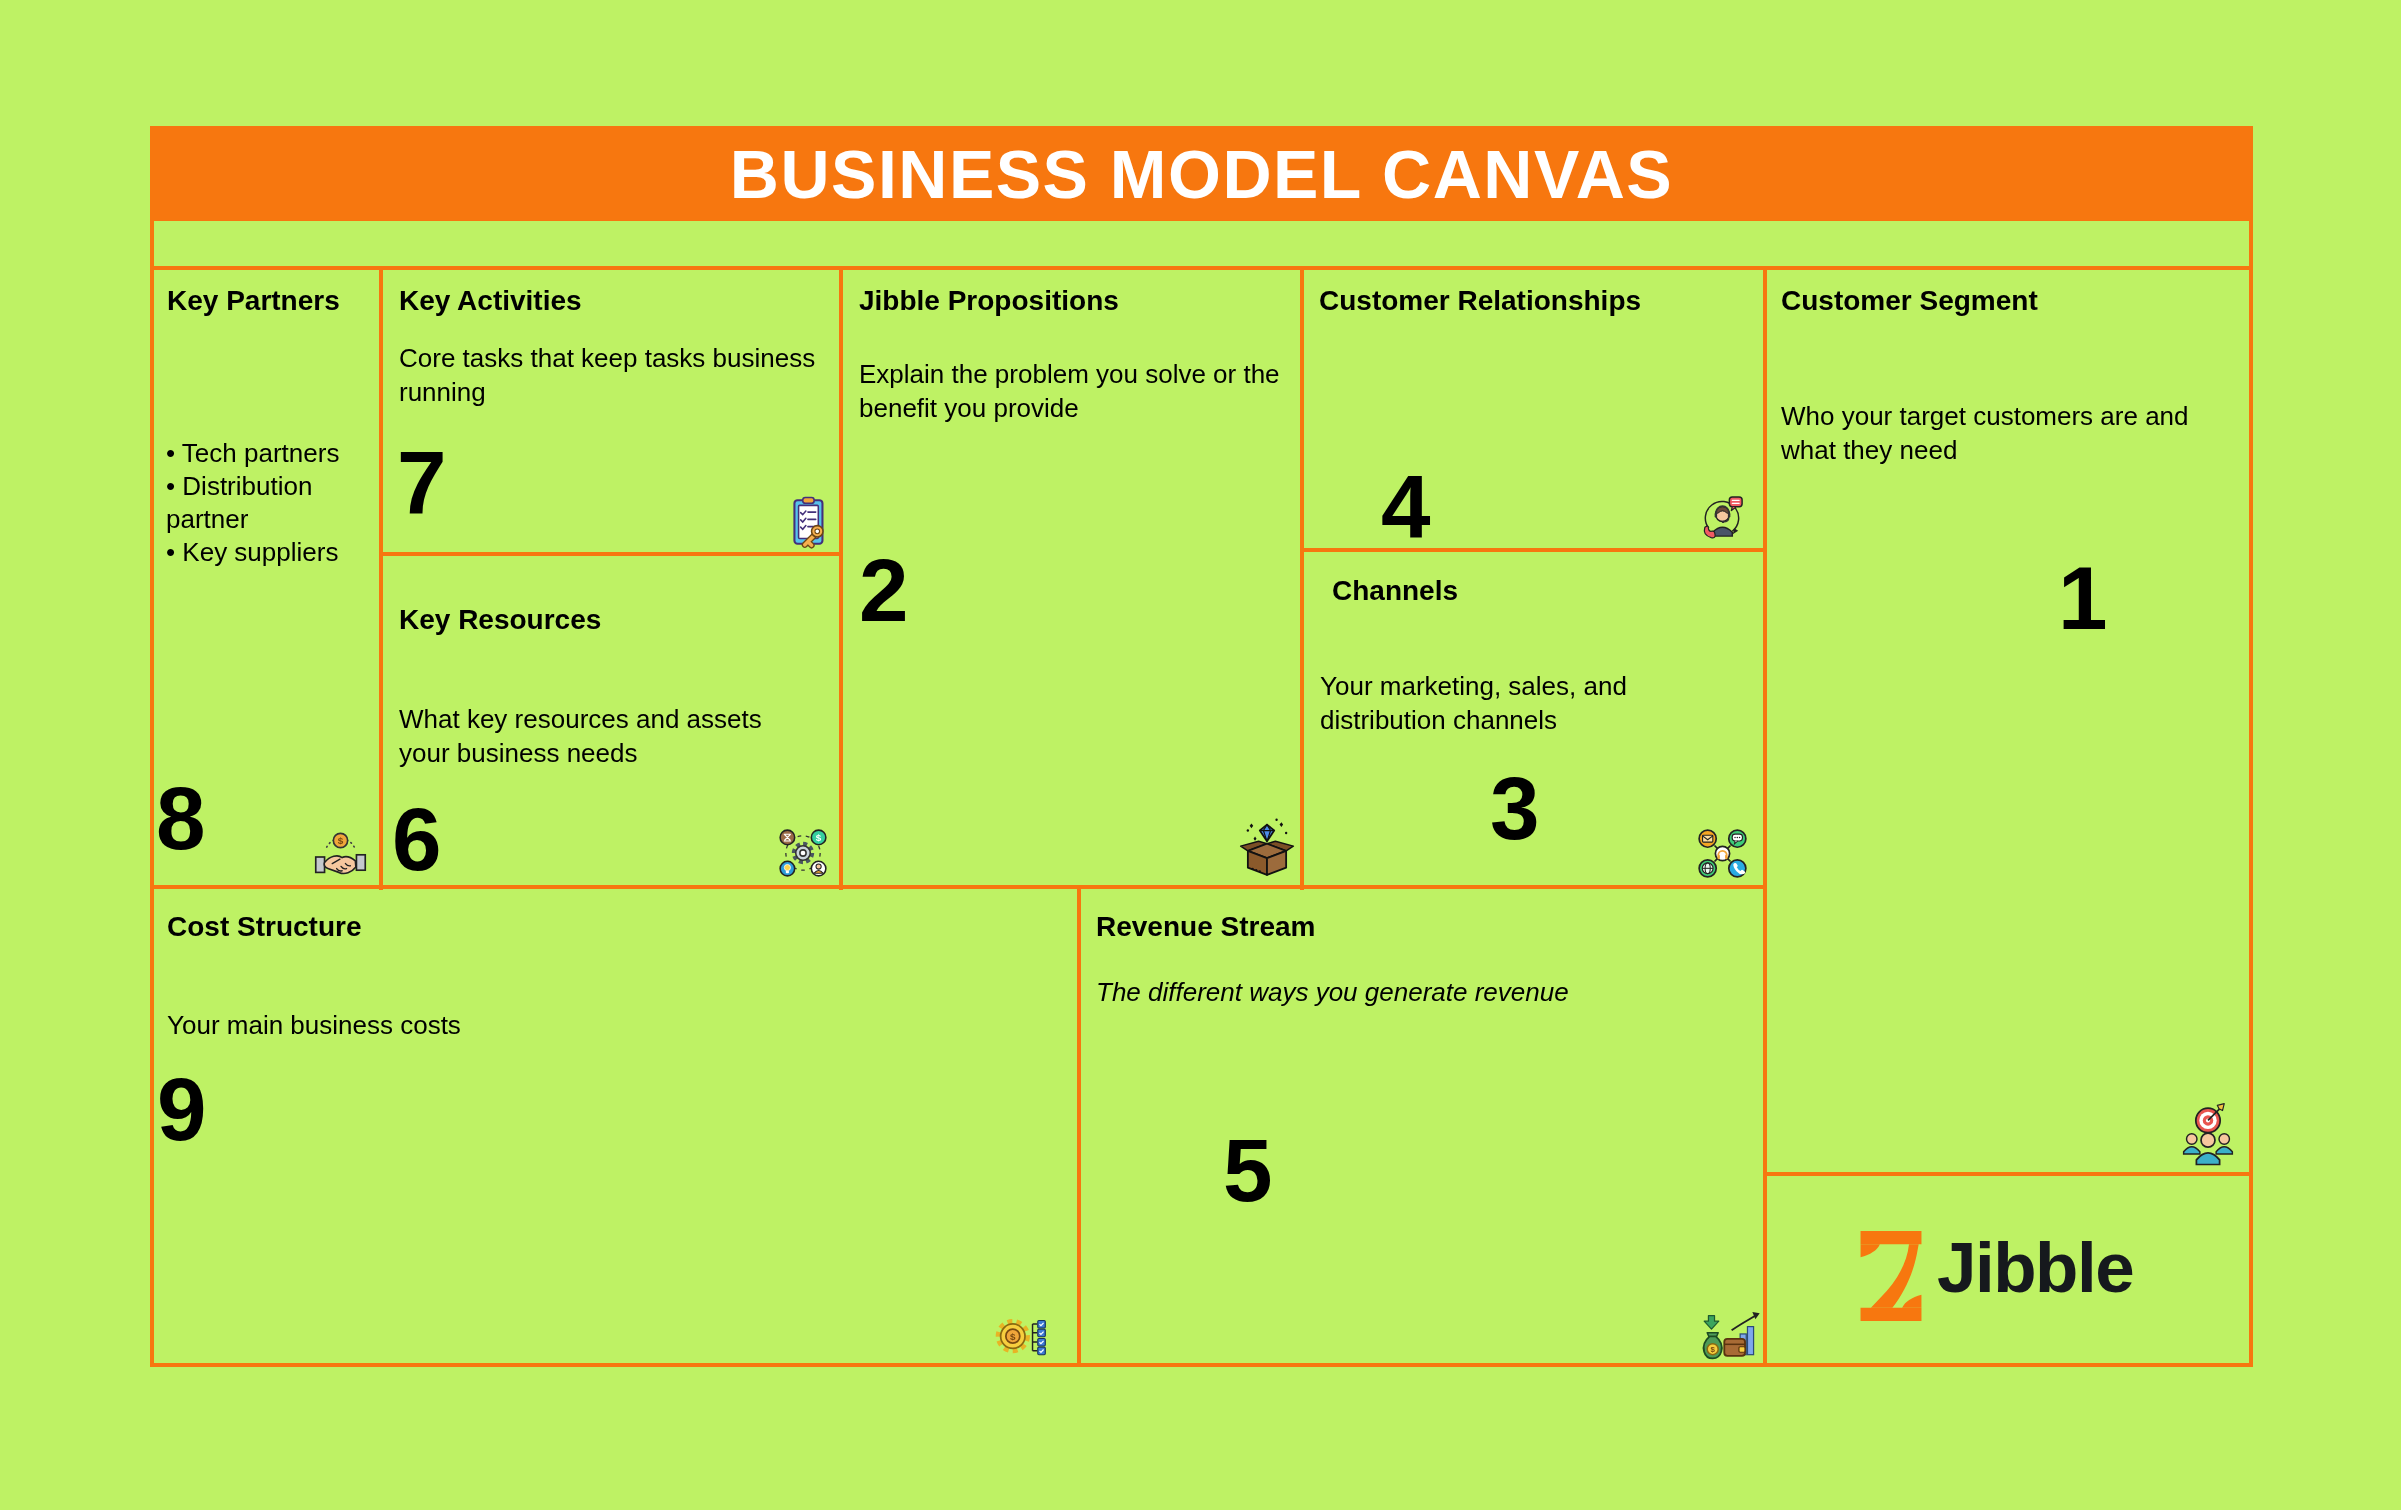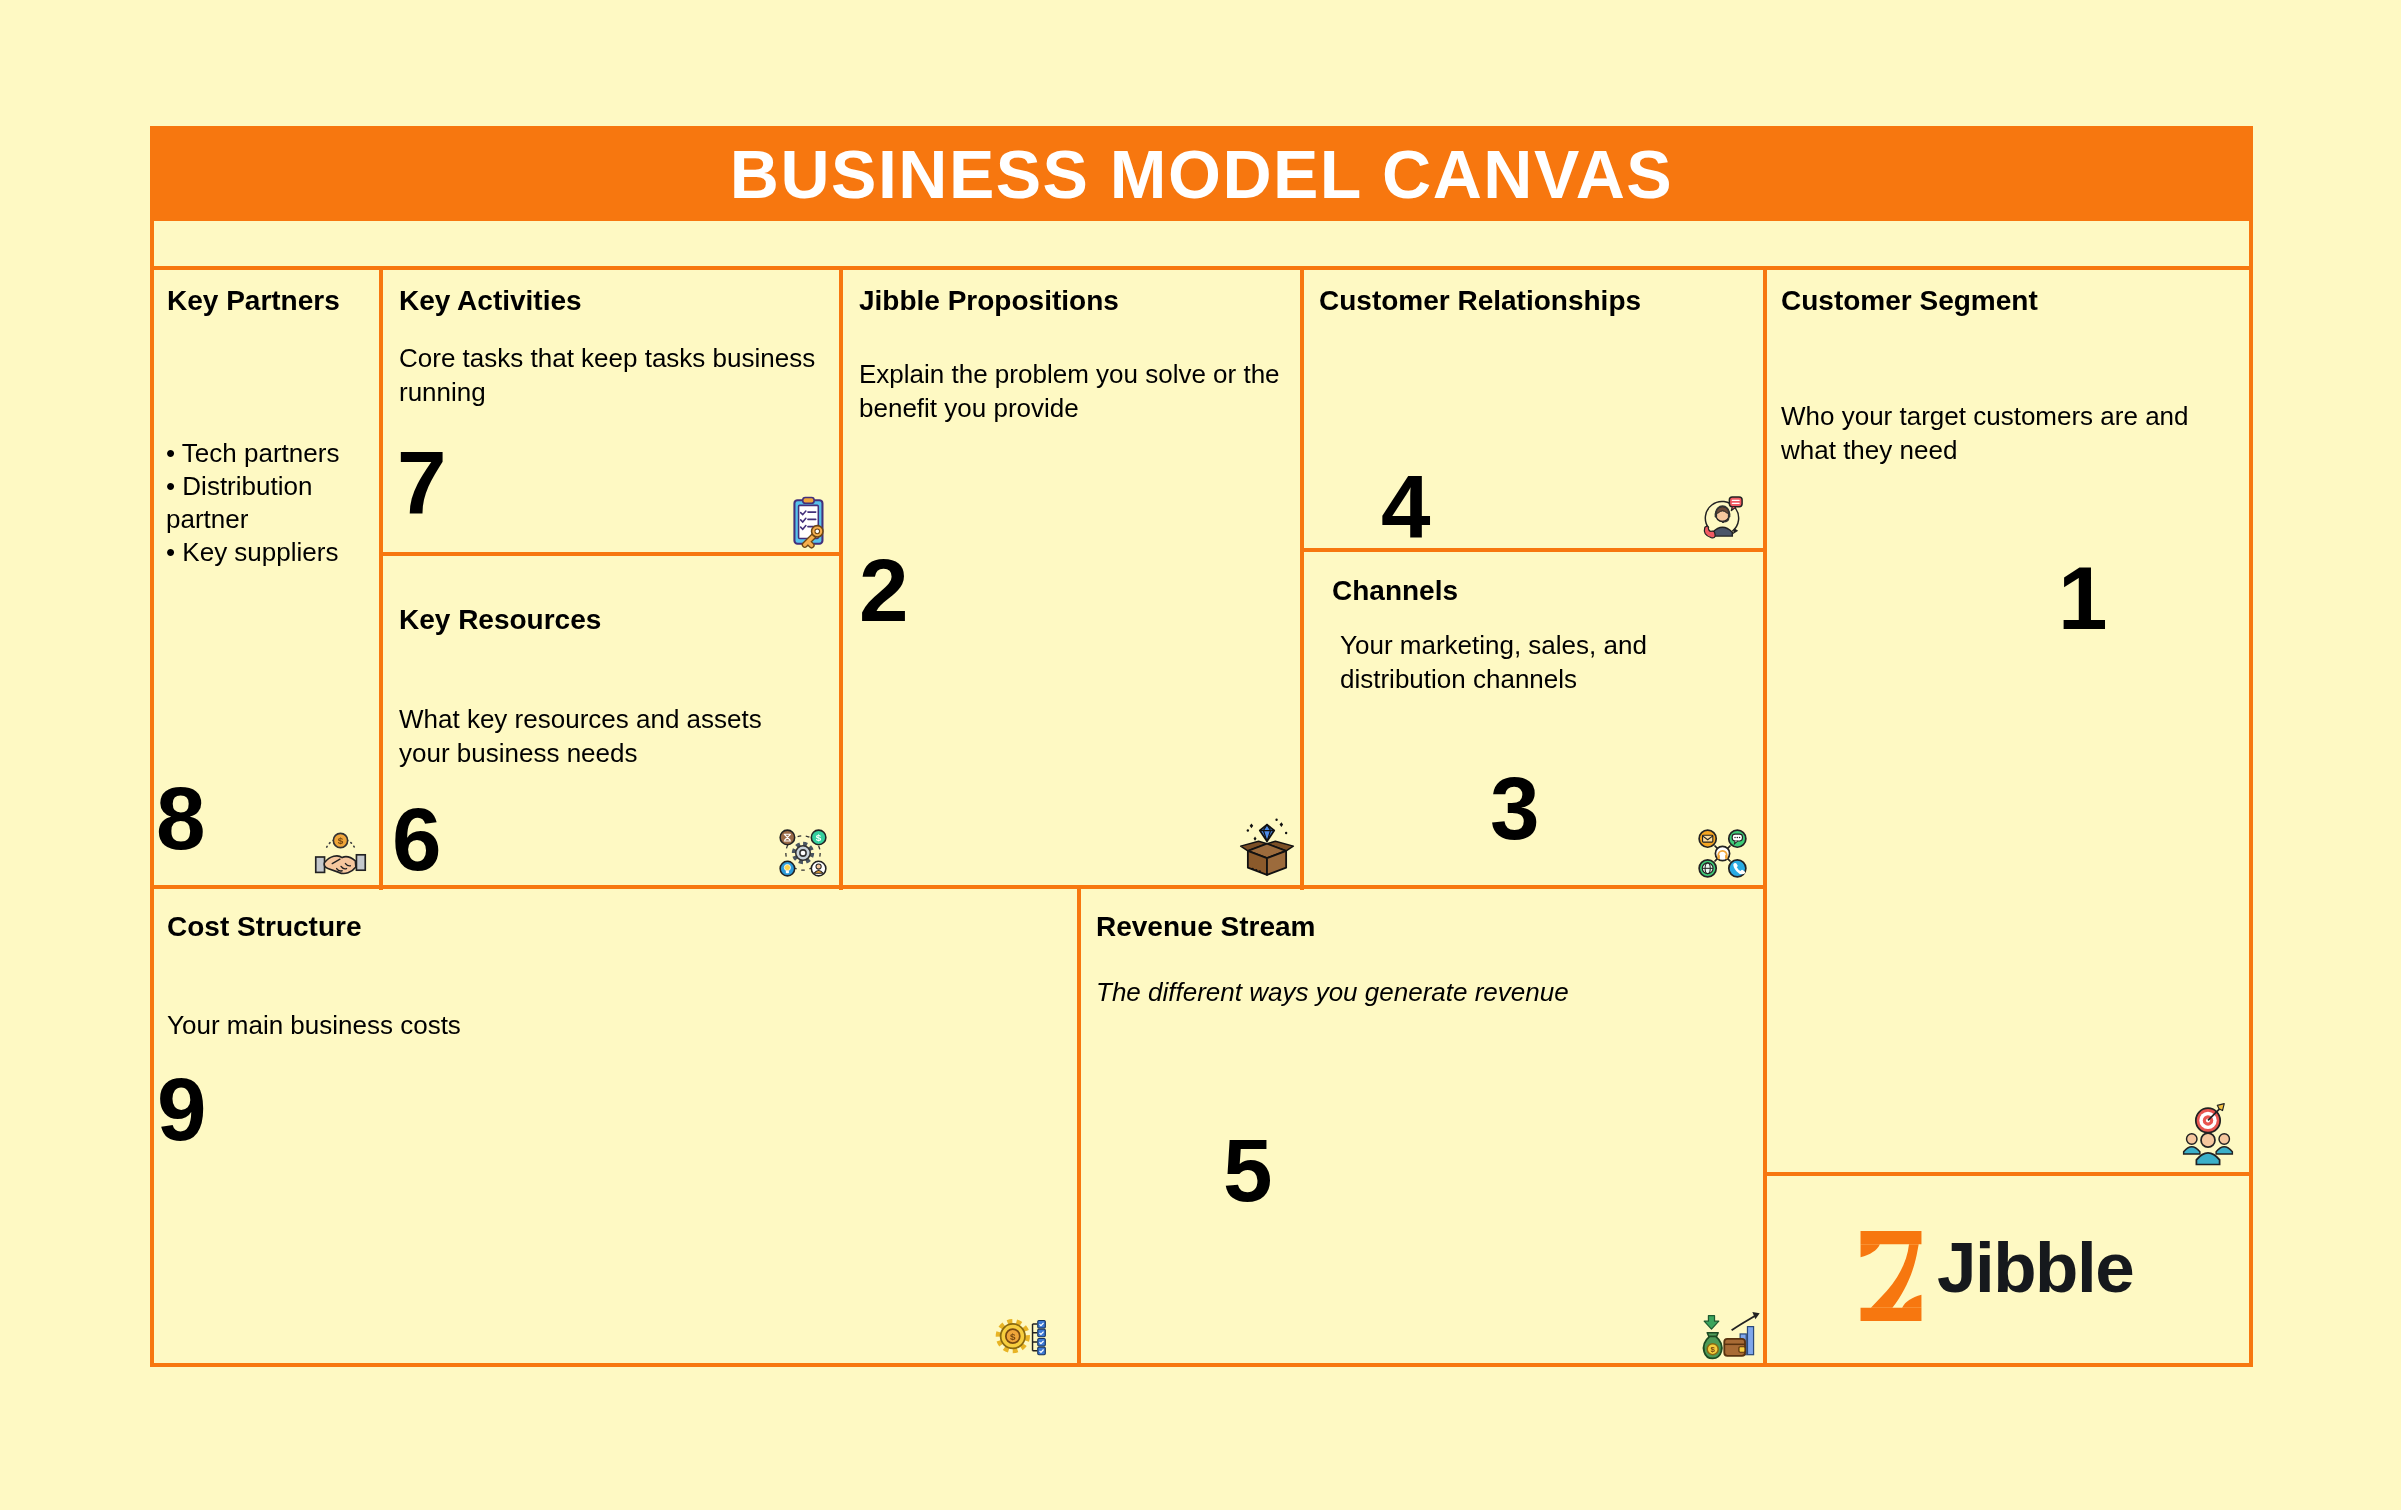--- a/index.html
+++ b/index.html
@@ -1,16 +1,16 @@
 <!DOCTYPE html>
 <html style="font-size:11.6px"><head>
 <meta charset="utf-8">
 <style>
   html,body{margin:0;padding:0;background:#ffffff;}
-  #page{position:relative;width:2401px;height:1511px;background:#fef9c3;
+  #page{position:relative;width:2401px;height:1511px;background:#bef264;
         font-family:"Liberation Sans",sans-serif;color:#000;overflow:hidden;}
   .oline{position:absolute;background:#F7770F;}
   #header-bar{position:absolute;left:150px;top:126px;width:2103px;height:95px;
               background:#F7770F;display:flex;align-items:center;justify-content:center;}
   #header-bar .t{color:#ffffff;font-size:68px;font-weight:700;letter-spacing:1.5px;}
   .cell-title{position:absolute;font-size:28px;font-weight:700;line-height:1.15;}
   .cell-desc{position:absolute;font-size:26px;font-weight:400;line-height:34px;}
   .bignum{position:absolute;font-size:89px;font-weight:700;line-height:1;}
   .bullets{position:absolute;font-size:26px;line-height:33px;}
   .icon-box{position:absolute;}
@@ -136,21 +136,21 @@
       <path d="M37 40 a13 13 0 0 1 26 0" stroke="#333" stroke-width="3.5" fill="none"></path>
       <rect x="34" y="40" width="5" height="10" rx="2.5" fill="#333"></rect>
       <rect x="61" y="40" width="5" height="10" rx="2.5" fill="#333"></rect>
       <path d="M63 50 q0 9 -11 9" stroke="#333" stroke-width="2.5" fill="none"></path>
       <circle cx="51" cy="59" r="2.4" fill="#333"></circle>
       <path d="M14 70 q-5 16 13 21 q8 2 8 -5 l-1 -5 q-1 -4 -6 -3 q-7 1 -7 -8 q0 -5 -7 0 z" fill="#F15B63" stroke="#222" stroke-width="2.5" stroke-linejoin="round"></path>
     </svg>
   </div>
 
   <div class="cell-title" style="left:1332px;top:575px;">Channels</div>
-  <div class="cell-desc" style="left:1320px;top:628px;width:349px;margin-left:20px;">Your marketing, sales, and distribution channels</div>
+  <div class="cell-desc" style="left:1320px;top:669px;width:349px;">Your marketing, sales, and distribution channels</div>
   <div class="bignum" style="left:1490px;top:764px;">3</div>
   <div class="icon-box" style="left:1694px;top:825px;width:57px;height:57px;">
     <svg viewBox="0 0 100 100">
       <path d="M36 36 L44 44 M64 36 L56 44 M36 64 L44 56 M64 64 L56 56" stroke="#222" stroke-width="3"></path>
       <circle cx="24" cy="24" r="15" fill="#F5A623" stroke="#222" stroke-width="3"></circle>
       <rect x="15" y="18" width="18" height="12" rx="1.5" fill="#FFDE9E" stroke="#222" stroke-width="2"></rect>
       <path d="M15 19 l9 7 9 -7" fill="none" stroke="#222" stroke-width="2"></path>
       <circle cx="76" cy="24" r="15" fill="#3ECC78" stroke="#222" stroke-width="3"></circle>
       <rect x="67" y="16" width="18" height="12" rx="5" fill="#ffffff" stroke="#222" stroke-width="2"></rect>
       <path d="M72 28 l-1 5 6 -5" fill="#fff" stroke="#222" stroke-width="1.8"></path>

